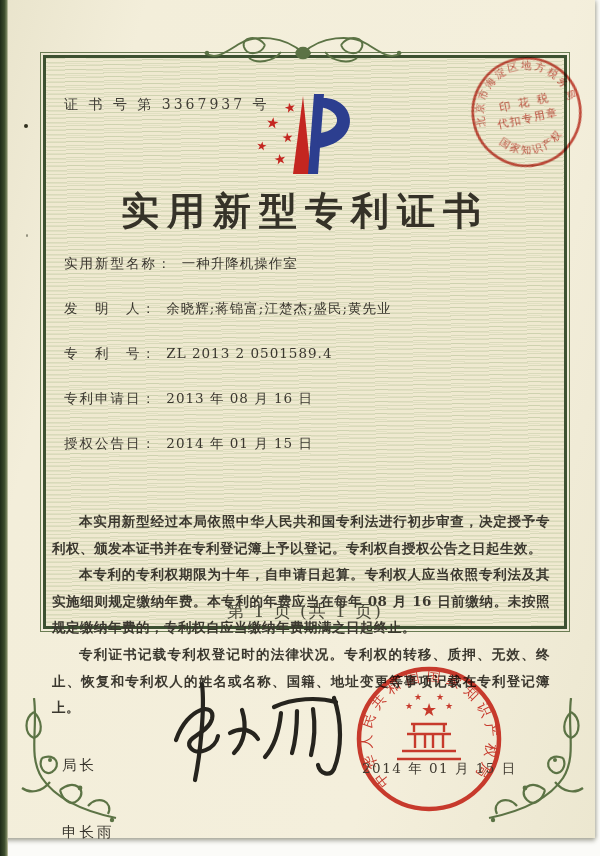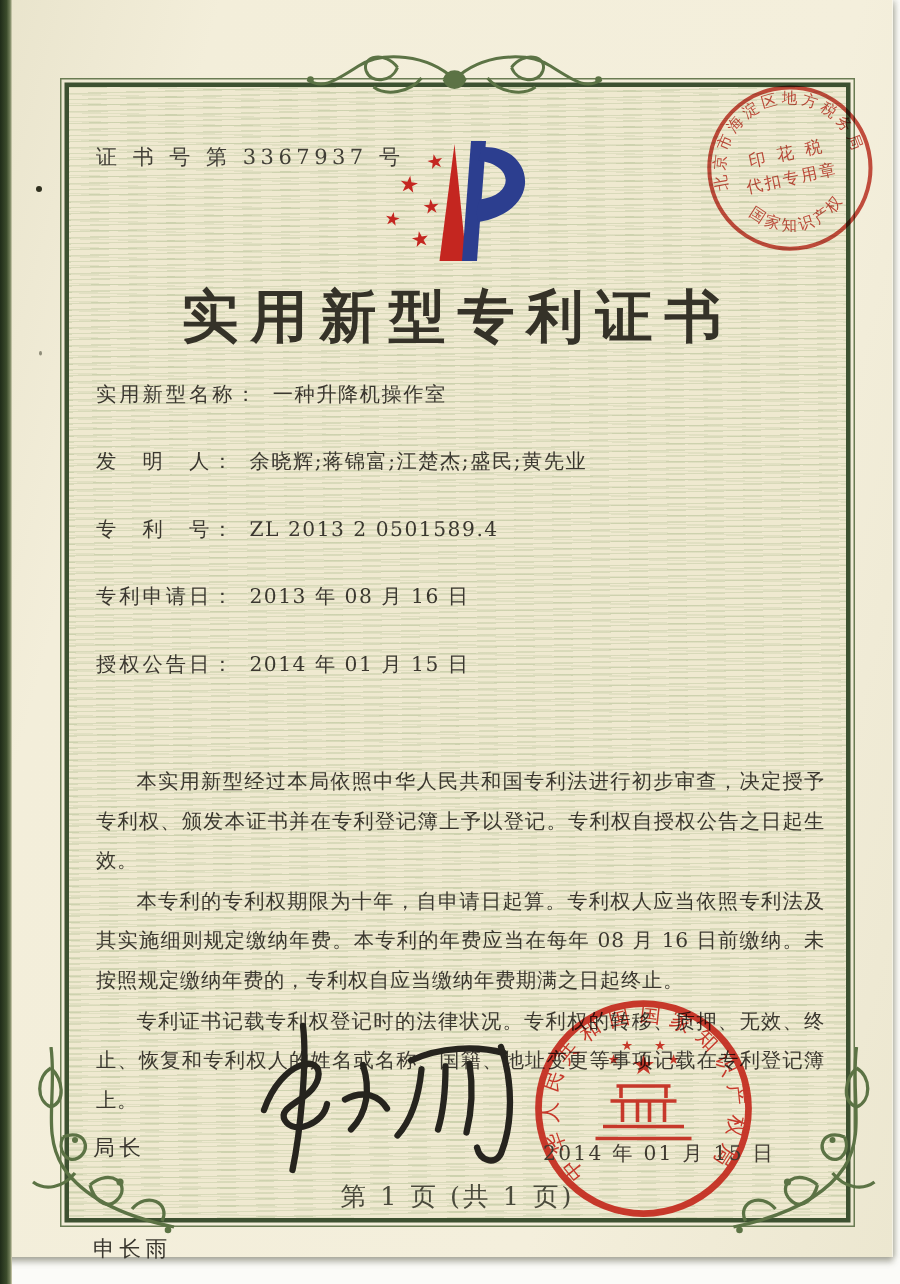--- a/index.html
+++ b/index.html
@@ -14,21 +14,21 @@
     background:linear-gradient(105deg,#e9e4cc 0%,#f3eeda 18%,#f4efdc 70%,#ece7d0 100%);
     box-shadow:0 3px 4px rgba(90,90,70,.45),2px 0 3px rgba(120,120,90,.25);
   }
   .spine{
     position:absolute;left:0;top:0;bottom:0;width:8px;
     background:linear-gradient(90deg,#1f2b18 0%,#3c4c2c 55%,#77835e 85%,#d9d6ba 100%);
   }
   .speck{position:absolute;border-radius:50%;background:#30301f;}
   
   .frame{
-    position:absolute;left:40px;top:52px;width:530px;height:766px;
+    position:absolute;left:40px;top:52px;width:530px;height:580px;
     border:1px solid #6a7c53;padding:2px;box-sizing:border-box;z-index:1;
   }
   .frame-in{
     border:3px solid #3d5131;height:100%;box-sizing:border-box;position:relative;
     background-color:#efe9d0;
     background-image:
       repeating-linear-gradient(178.5deg, rgba(125,155,95,.20) 0px, rgba(125,155,95,.20) 1px, rgba(0,0,0,0) 1px, rgba(0,0,0,0) 4px),
       repeating-linear-gradient(181.5deg, rgba(125,155,95,.12) 0px, rgba(125,155,95,.12) 1px, rgba(0,0,0,0) 1px, rgba(0,0,0,0) 6px);
   }
   .deco{position:absolute;z-index:4;pointer-events:none;}
@@ -42,21 +42,21 @@
   }
   .logo{position:absolute;left:50%;top:30px;transform:translateX(-50%);}
   .title{
     position:absolute;left:0;right:0;top:128px;text-align:center;
     font-size:38px;font-weight:bold;letter-spacing:8px;color:#353228;white-space:nowrap;
   }
   .fields{position:absolute;left:18px;right:14px;top:196px;}
   .field-row{font-size:13.5px;line-height:18px;margin-bottom:27px;letter-spacing:1px;white-space:nowrap;}
   .flabel{letter-spacing:2px;}
   .fvalue{margin-left:4px;}
-  .paras{position:absolute;left:18px;right:14px;top:450px;}
+  .paras{position:absolute;left:6px;right:14px;top:450px;font-weight:bold;}
   .paras p{
     margin:0;font-size:13.5px;line-height:26.6px;text-indent:2em;
     text-align:justify;letter-spacing:.5px;color:#3b382f;
   }
   .director{position:absolute;left:16px;top:650px;font-size:14.5px;letter-spacing:3px;color:#3a372f;}
   .director div{margin-bottom:11px;margin-top:48px;}
   .signature{position:absolute;left:104px;top:618px;z-index:3;}
   .office-seal{position:absolute;left:308px;top:606px;z-index:3;opacity:.92;mix-blend-mode:multiply;}
   .seal-date{
     position:absolute;left:316px;top:702px;z-index:4;font-size:13.5px;

